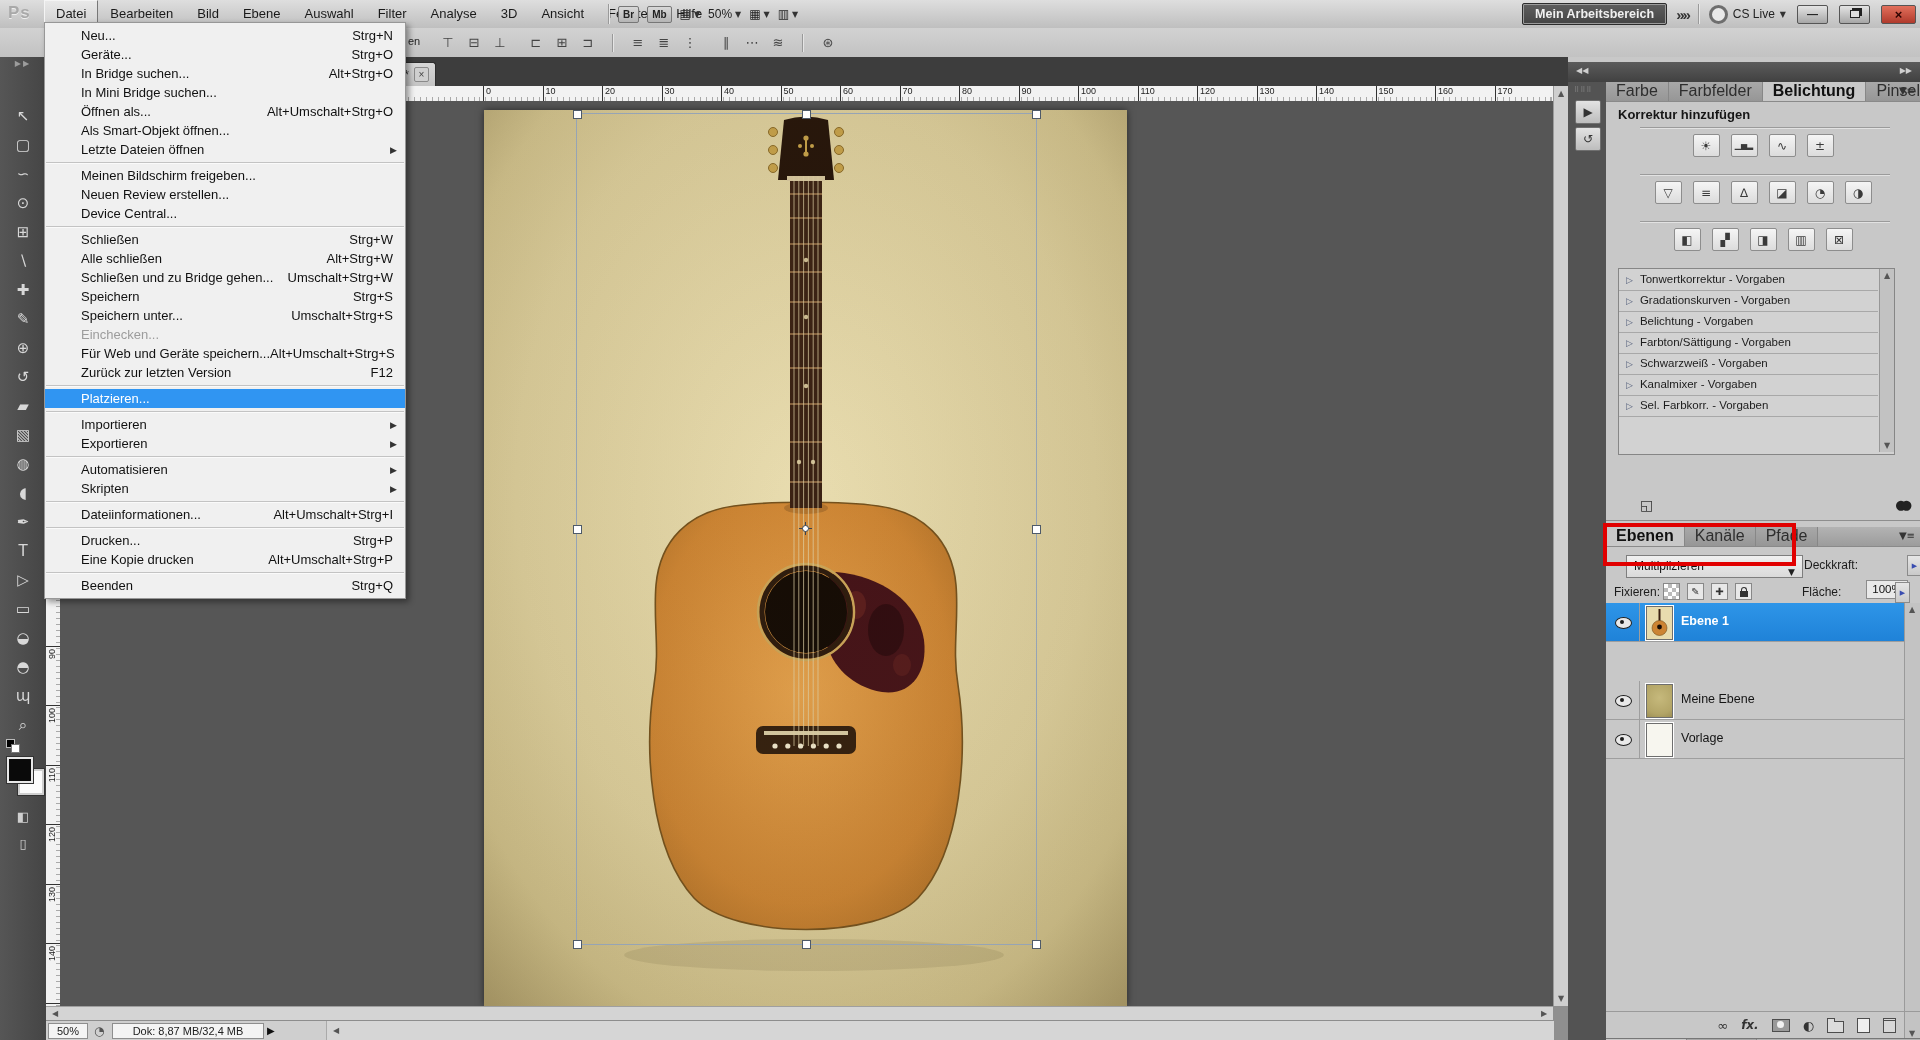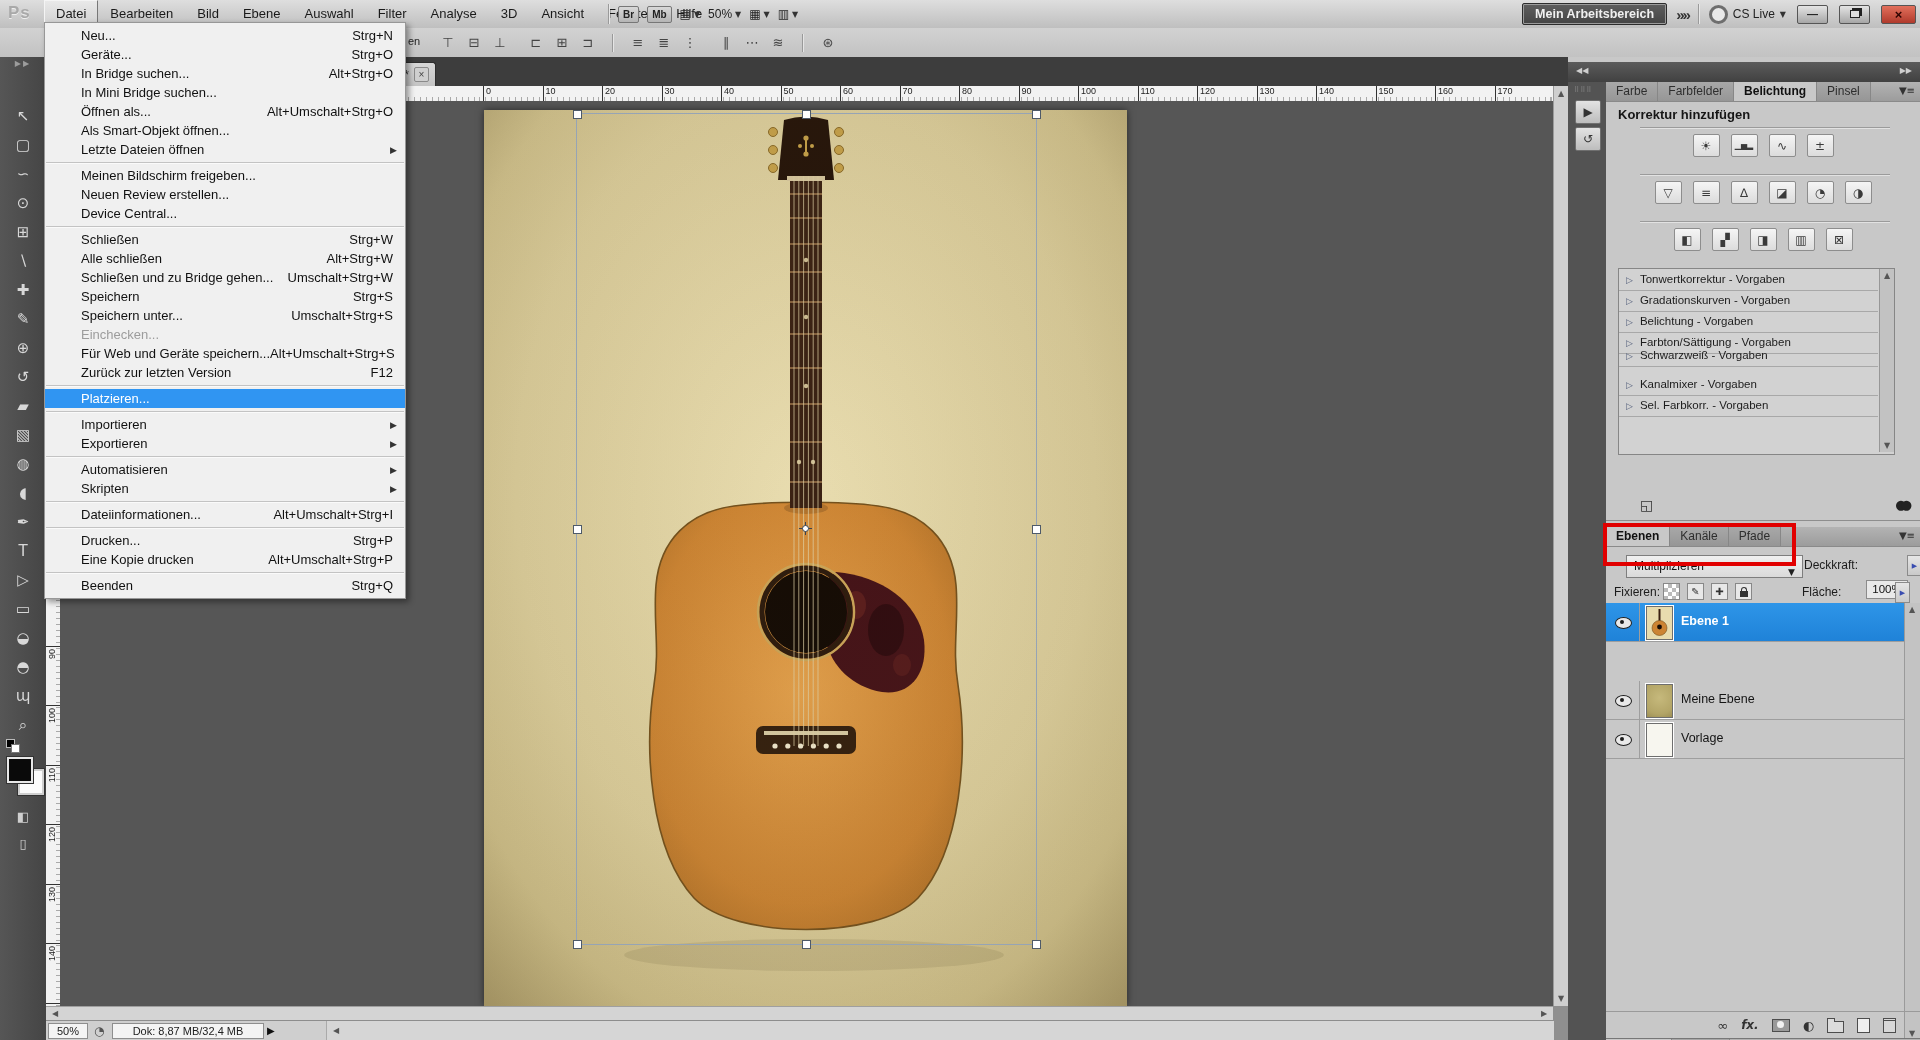--- a/index.html
+++ b/index.html
@@ -112,21 +112,21 @@
   #dock-header{position:absolute;left:0;top:5px;width:352px;height:20px;background:linear-gradient(#5b5b5b,#414141);
     border-bottom:1px solid #2e2e2e;color:#cfcfcf;}
   #dock-strip{position:absolute;left:0;top:25px;width:38px;height:958px;background:#535353;border-right:1px solid #3a3a3a;}
   .strip-btn{position:absolute;left:7px;width:24px;height:22px;background:linear-gradient(#e3e3e3,#bdbdbd);
     border:1px solid #6f6f6f;border-radius:2px;display:flex;align-items:center;justify-content:center;
     font-size:12px;color:#333;}
   #panel-col{position:absolute;left:38px;top:25px;width:314px;height:958px;background:#c8c8c8;}
 
   .ptab-row{position:absolute;left:0;width:314px;height:19px;background:linear-gradient(#b3b3b3,#9c9c9c);
     border-bottom:1px solid #8a8a8a;display:flex;}
-  .ptab{padding:0 10px;font-size:12px;line-height:18px;color:#2e2e2e;background:linear-gradient(#a8a8a8,#969696);
+  .ptab{padding:0 10px;font-size:16px;line-height:18px;color:#2e2e2e;background:linear-gradient(#a8a8a8,#969696);
     border-right:1px solid #878787;}
   .ptab.active{background:#c8c8c8;font-weight:bold;color:#111;}
   .ptab-menu{position:absolute;right:5px;top:3px;font-size:10px;color:#333;}
 
   
   #adjust-header{position:absolute;left:12px;top:25px;font-size:13px;font-weight:bold;color:#161616;}
   .hdiv{position:absolute;left:34px;width:250px;height:1px;background:#9b9b9b;box-shadow:0 1px 0 #e2e2e2;}
   .adj-row{position:absolute;left:0;width:314px;display:flex;justify-content:center;gap:11px;}
   .adj-icon{width:25px;height:21px;background:linear-gradient(#f5f5f5,#dcdcdc);border:1px solid #8d8d8d;
     border-radius:2px;display:flex;align-items:center;justify-content:center;font-size:12px;color:#3a3a3a;}
@@ -583,21 +583,21 @@
           <span class="adj-icon g">◨</span>
           <span class="adj-icon g">▥</span>
           <span class="adj-icon g">⊠</span>
         </div>
       <div id="preset-list" style="top:186px;">
         <div id="preset-rows">
             <div class="preset-row" style="top: 0px;"><span class="preset-tri g">▷</span><span>Tonwertkorrektur - Vorgaben</span></div>
             <div class="preset-row" style="top: 21px;"><span class="preset-tri g">▷</span><span>Gradationskurven - Vorgaben</span></div>
             <div class="preset-row" style="top: 42px;"><span class="preset-tri g">▷</span><span>Belichtung - Vorgaben</span></div>
             <div class="preset-row" style="top: 63px;"><span class="preset-tri g">▷</span><span>Farbton/Sättigung - Vorgaben</span></div>
-            <div class="preset-row" style="top: 76px;"><span class="preset-tri g">▷</span><span>Schwarzweiß - Vorgaben</span></div>
+            <div class="preset-row" style="top: 84px;"><span class="preset-tri g">▷</span><span>Schwarzweiß - Vorgaben</span></div>
             <div class="preset-row" style="top: 105px;"><span class="preset-tri g">▷</span><span>Kanalmixer - Vorgaben</span></div>
             <div class="preset-row" style="top: 126px;"><span class="preset-tri g">▷</span><span>Sel. Farbkorr. - Vorgaben</span></div>
           </div>
         <div id="preset-scroll">
           <span class="scroll-arrow g" style="top:0;left:0;">▲</span>
           <span class="scroll-arrow g" style="bottom:0;left:0;">▼</span>
         </div>
       </div>
       <span id="adjust-footer-l" class="g" style="top:415px;">◱</span>
       <span id="adjust-footer-r" class="g" style="top:415px;">●●</span>

